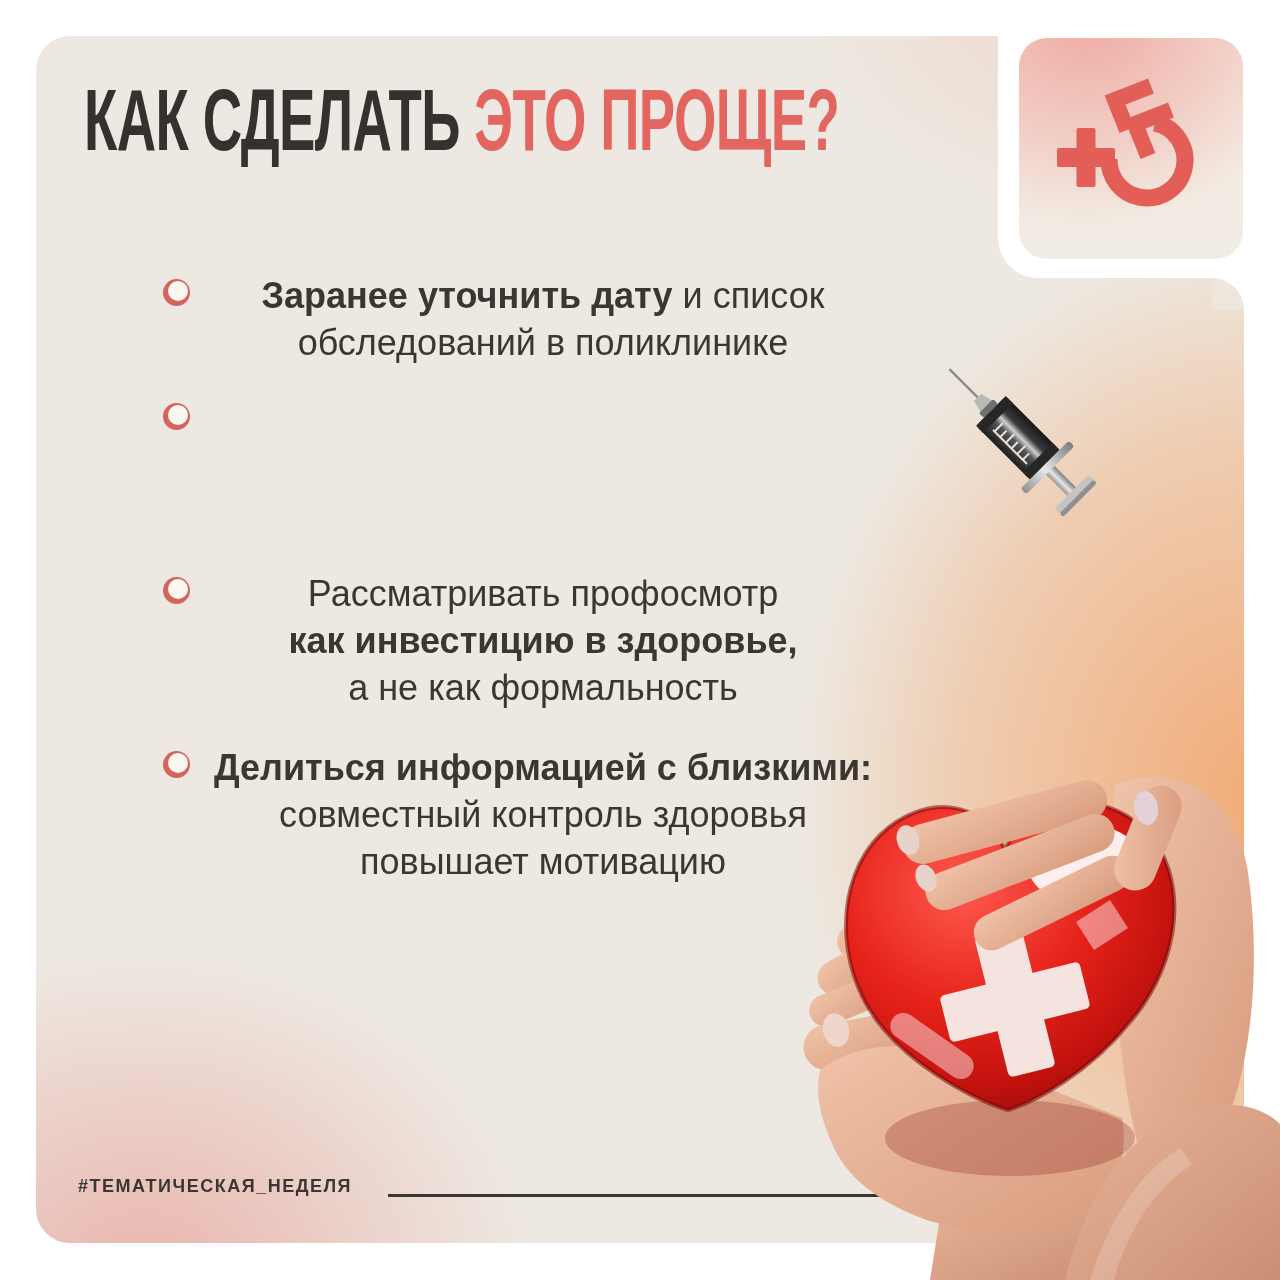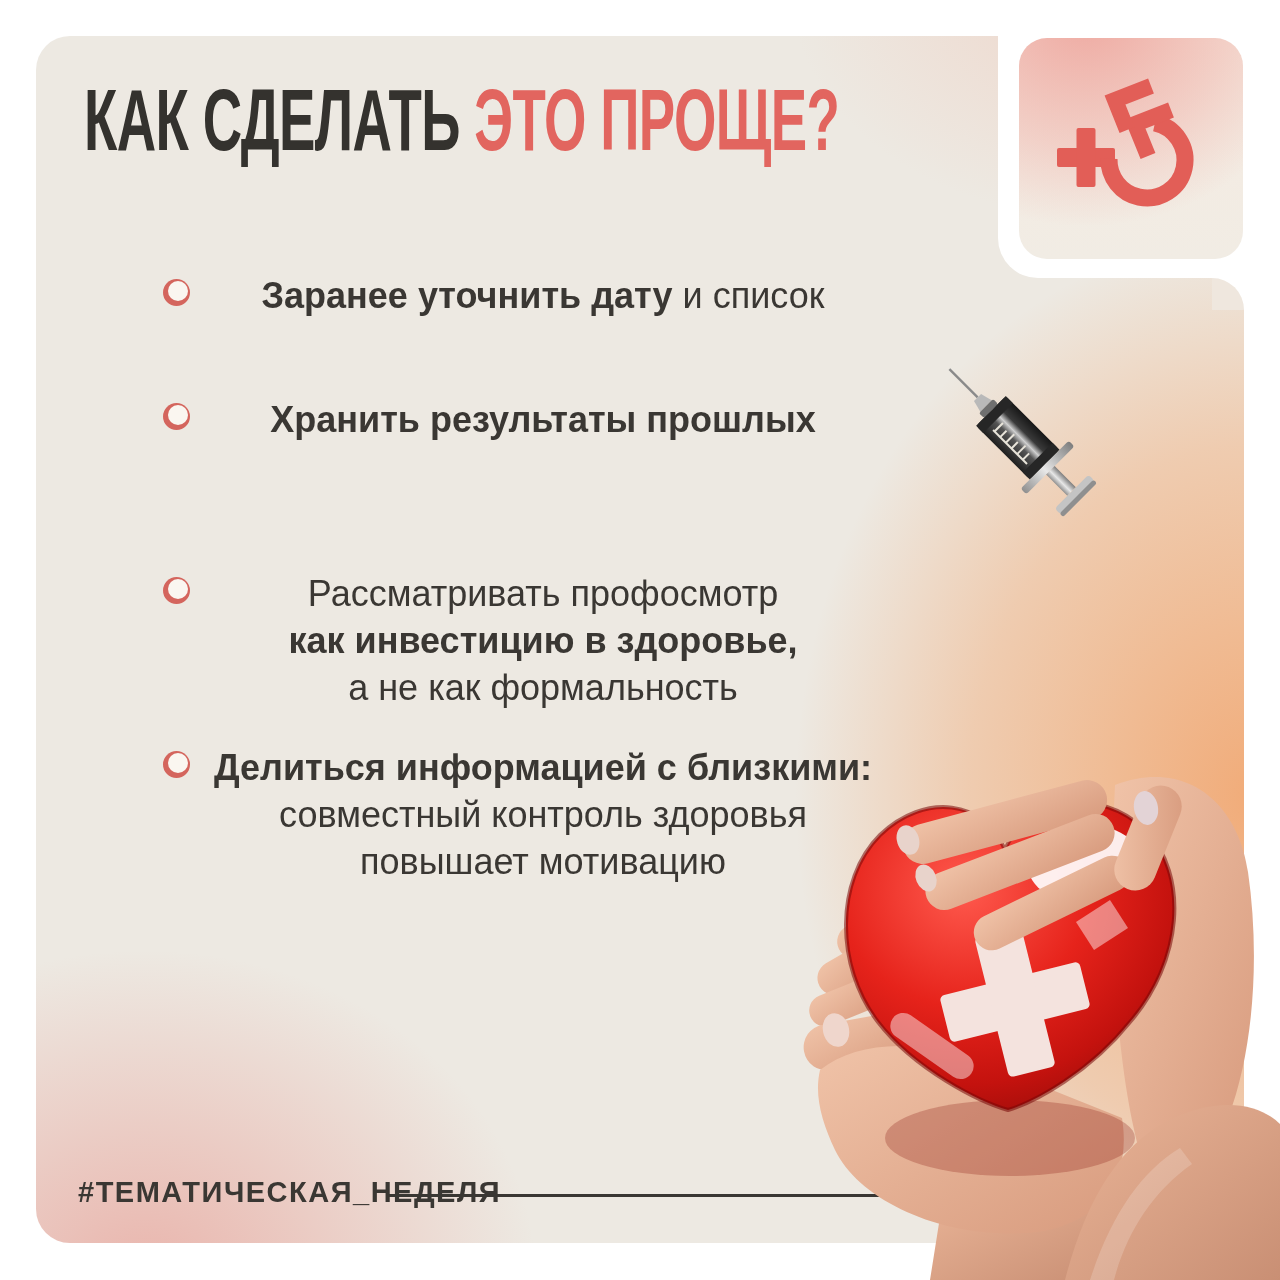--- a/index.html
+++ b/index.html
@@ -41,21 +41,21 @@
   
   .bullet{position:absolute;left:163px;width:760px;}
   .ring{position:absolute;left:0;top:7px;width:27px;height:27px;display:block;}
   .ring::before{content:"";position:absolute;inset:0;border-radius:50%;background:var(--ring-red,#D4655D);}
   .ring::after{content:"";position:absolute;left:5px;top:2px;width:20px;height:20px;border-radius:50%;background:#FAF6F0;}
   .btext{font-size:36px;line-height:47px;color:var(--body-text,#3A3733);}
   .btext .b{font-weight:700;}
   .btext .r{font-weight:400;}
   .b1{top:272px;} .b2{top:396px;} .b3{top:570px;} .b4{top:744px;}
   
-  .hashtag{position:absolute;left:78px;top:1176px;font-size:29px;font-weight:700;letter-spacing:1.5px;color:var(--body-text,#3A3733);}
+  .hashtag{position:absolute;left:78px;top:1176px;font-size:18px;font-weight:700;letter-spacing:1.5px;color:var(--body-text,#3A3733);}
   .rule{position:absolute;left:388px;top:1194px;width:600px;height:3px;background:var(--body-text,#3A3733);}
   
   .syringe{position:absolute;left:915px;top:330px;}
   .hands{position:absolute;right:0;bottom:0;}
 </style>
 </head>
 <body>
 
 <div class="canvas">
 
@@ -77,26 +77,26 @@
     </svg>
   </div>
 
   <h1 class="title"><span>КАК СДЕЛАТЬ</span>
     <span class="accent">ЭТО ПРОЩЕ?</span></h1>
 
   <div class="bullet b1">
     <span class="ring"></span>
     <div class="btext">
         <div class="tline"><span class="b">Заранее уточнить дату</span><span class="r"> и список</span></div>
+        <div class="tline"><span class="r">обследований в поликлинике</span></div>
       </div>
   </div>
   <div class="bullet b2">
     <span class="ring"></span>
     <div class="btext">
-        <div class="tline"><span class="b">Хранить результаты прошлых</span></div>
       </div>
   </div>
   <div class="bullet b4">
     <span class="ring"></span>
     <div class="btext">
         <div class="tline"><span class="b">Делиться информацией с близкими:</span></div>
         <div class="tline"><span class="r">совместный контроль здоровья</span></div>
         <div class="tline"><span class="r">повышает мотивацию</span></div>
       </div>
   </div>

